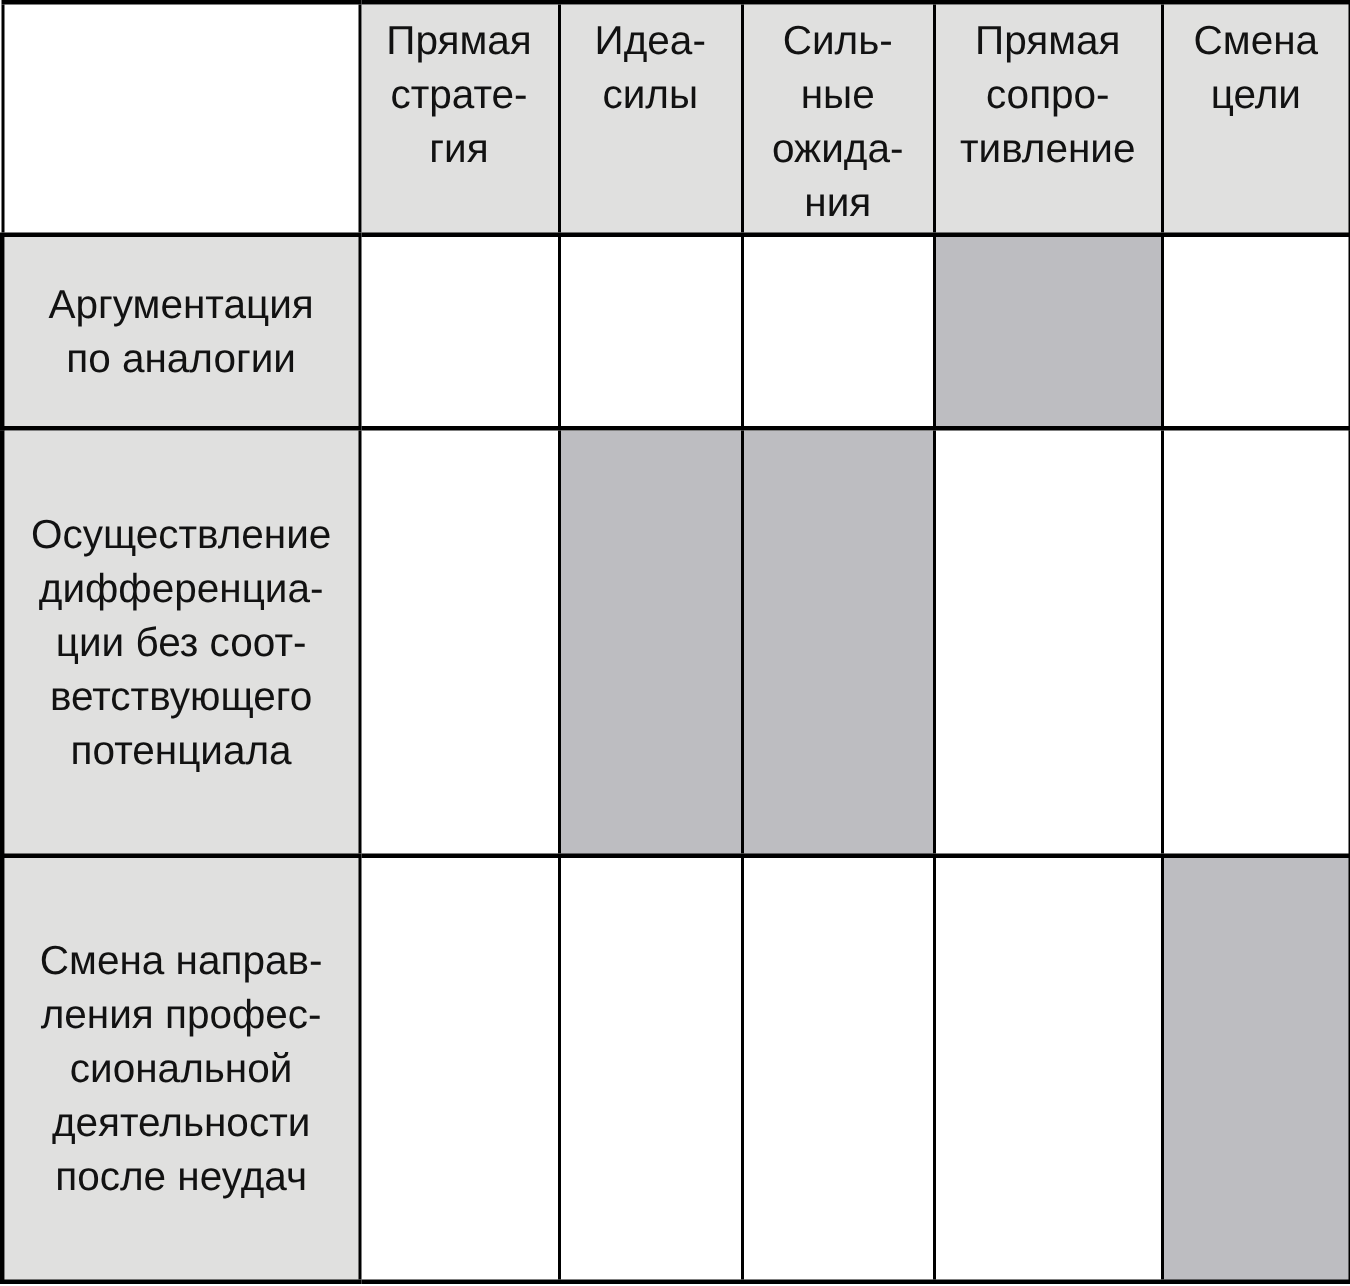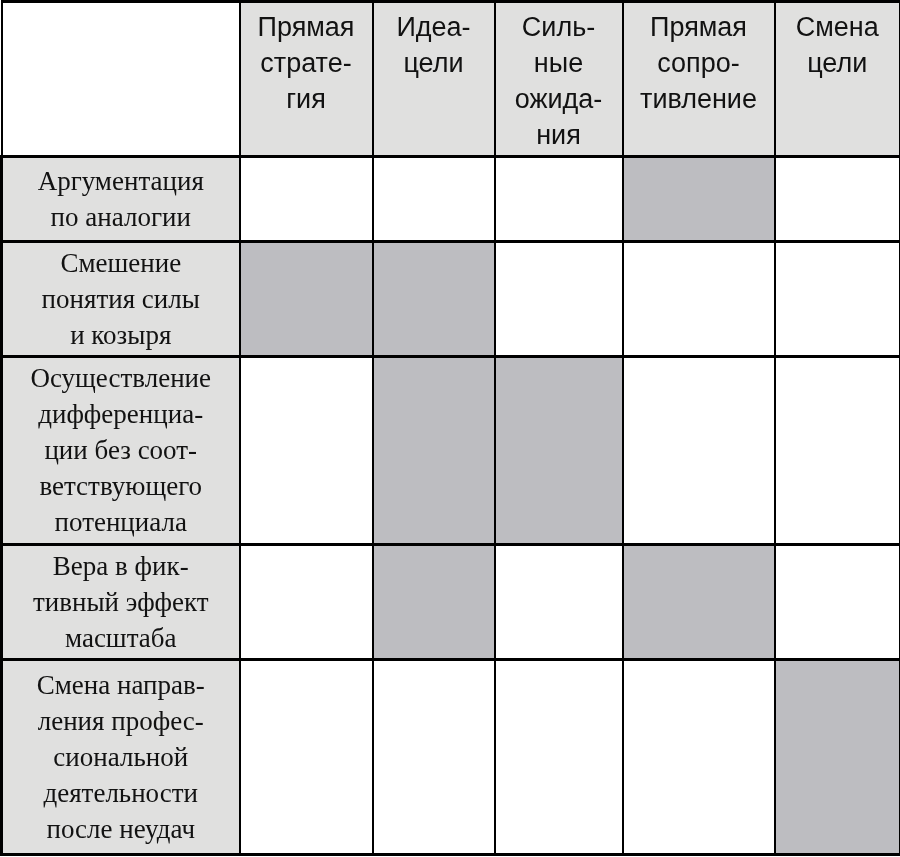--- a/index.html
+++ b/index.html
@@ -44,21 +44,21 @@
   }
   
   tbody th.rowhead {
     background: var(--header-bg);
     vertical-align: middle;
   }
   tbody td { vertical-align: middle; }
   tbody td.marked { background: var(--mark-bg); }
   
   table.matrix tr > *:last-child { border-right-width: 3px; }
-  tbody tr > th.rowhead { border-left-width: 3px; font-family: Liberation Serif, serif; }
+  tbody tr > th.rowhead { border-left-width: 3px; }
   
   thead tr          { height: 153px; }
   tbody tr:nth-child(1) { height: 85px;  }
   tbody tr:nth-child(2) { height: 115px; }
   tbody tr:nth-child(3) { height: 161px; }
   tbody tr:nth-child(4) { height: 111px; }
   tbody tr:nth-child(5) { height: 195px; }
 </style>
 </head>
 <body>
@@ -72,21 +72,21 @@
     <col style="width:152px">
     <col style="width:126px">
   </colgroup>
   <thead>
     <tr>
       <th class="corner"></th>
       <th class="colhead">Прямая
 страте-
 гия</th>
       <th class="colhead">Идеа-
-цели</th>
+силы</th>
       <th class="colhead">Силь-
 ные
 ожида-
 ния</th>
       <th class="colhead">Прямая
 сопро-
 тивление</th>
       <th class="colhead">Смена
 цели</th>
     </tr>
@@ -95,49 +95,29 @@
     <tr>
       <th class="rowhead">Аргументация
 по аналогии</th>
       <td></td>
       <td></td>
       <td></td>
       <td class="marked"></td>
       <td></td>
     </tr>
     <tr>
-      <th class="rowhead">Смешение
-понятия силы
-и козыря</th>
-      <td class="marked"></td>
-      <td class="marked"></td>
-      <td></td>
-      <td></td>
-      <td></td>
-    </tr>
-    <tr>
       <th class="rowhead">Осуществление
 дифференциа-
 ции без соот-
 ветствующего
 потенциала</th>
       <td></td>
       <td class="marked"></td>
       <td class="marked"></td>
       <td></td>
-      <td></td>
-    </tr>
-    <tr>
-      <th class="rowhead">Вера в фик-
-тивный эффект
-масштаба</th>
-      <td></td>
-      <td class="marked"></td>
-      <td></td>
-      <td class="marked"></td>
       <td></td>
     </tr>
     <tr>
       <th class="rowhead">Смена направ-
 ления профес-
 сиональной
 деятельности
 после неудач</th>
       <td></td>
       <td></td>

